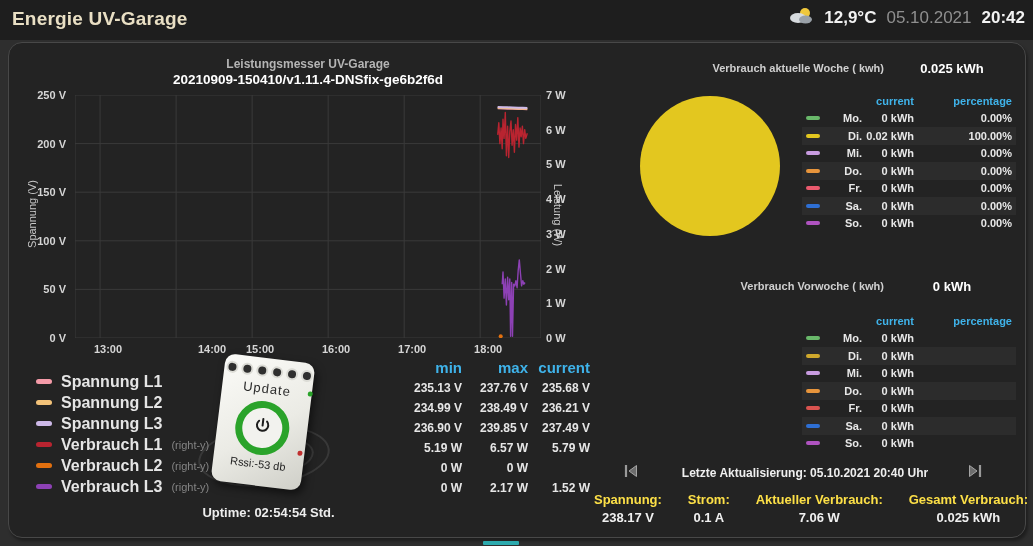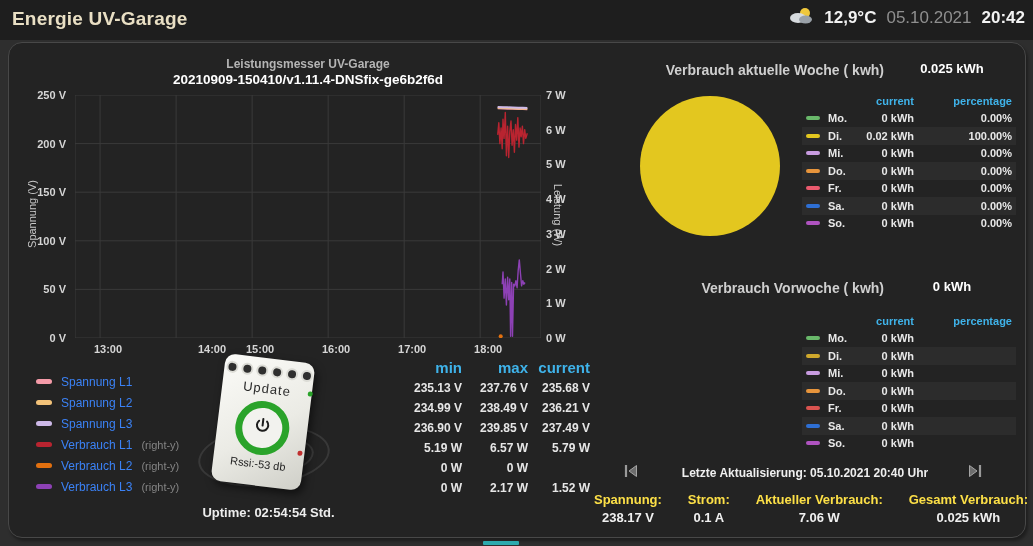--- a/index.html
+++ b/index.html
@@ -27,21 +27,21 @@
   .tick{position:absolute;font-size:11px;font-weight:bold;color:#d5d5d5;height:12px;line-height:12px;}
   #y-left-ticks{position:absolute;left:26px;top:95px;width:44px;height:243px;}
   #y-left-ticks .tick{right:4px;text-align:right;width:44px;}
   #y-right-ticks{position:absolute;left:546px;top:95px;width:40px;height:243px;}
   #x-ticks{position:absolute;left:75px;top:343px;width:466px;height:14px;}
   #x-ticks .tick{width:44px;text-align:right;}
   
   #legend{position:absolute;left:36px;top:371px;}
   .legend-row{display:flex;align-items:center;height:21px;gap:9px;cursor:pointer;}
   .swatch{width:16px;height:5px;border-radius:2.5px;flex:none;}
-  .legend-label{font-size:12px;font-weight:normal;color:#3b82f6;}
+  .legend-label{font-size:16px;font-weight:bold;color:#e5e5e5;}
   .legend-suffix{font-size:11px;color:#848484;}
   
   .device{position:absolute;left:196px;top:356px;width:140px;height:150px;}
   .swirl{position:absolute;border:2px solid rgba(180,180,180,.15);border-radius:50%;transform:rotate(-6deg);}
   .sw1{left:2px;top:70px;width:128px;height:56px;}
   .sw2{left:18px;top:80px;width:96px;height:38px;}
   .sw3{left:34px;top:89px;width:64px;height:22px;}
   .device-body{position:absolute;left:22px;top:2px;width:90px;height:128px;border-radius:10px;
       transform:rotate(7deg);background:linear-gradient(145deg,#fbfbf8 0%,#ebebe5 55%,#cfcfc8 100%);
       box-shadow:3px 4px 9px rgba(0,0,0,.55);}
@@ -54,28 +54,28 @@
   .led{position:absolute;width:5px;height:5px;border-radius:50%;}
   .led-green{right:-1px;top:28px;background:#2aa32a;}
   .led-red{right:2px;top:88px;background:#c03030;}
   .uptime{position:absolute;left:186px;top:505px;width:165px;text-align:center;
       font-size:13px;font-weight:bold;color:#ededed;}
   
   #stats-table{position:absolute;left:396px;top:358px;display:grid;grid-template-columns:68px 66px 62px;}
   #stats-table .cell{height:20px;line-height:20px;text-align:right;font-size:12px;font-weight:bold;color:#e6e6e6;padding-right:2px;}
   #stats-table .head{color:#3fb3ea;font-size:15px;}
   
-  .wk-title{position:absolute;left:612px;width:272px;text-align:right;font-size:14px;font-weight:bold;color:#cfcfcf;}
+  .wk-title{position:absolute;left:612px;width:272px;text-align:right;font-size:11px;font-weight:bold;color:#cfcfcf;}
   .wk-total{position:absolute;left:890px;width:124px;text-align:center;font-size:13px;font-weight:bold;color:#fff;}
   .pie{position:absolute;left:640px;top:96px;width:140px;height:140px;border-radius:50%;}
   .wk-table{position:absolute;left:802px;width:214px;}
   .wk-row{display:grid;grid-template-columns:22px 34px 48px 94px;column-gap:4px;align-items:center;height:17.5px;}
   .wk-row.zebra{background:#2c2c2c;}
   .wk-head{color:#3fb3ea;font-size:11px;font-weight:bold;text-align:right;}
-  .wk-day{font-size:11px;font-weight:bold;color:#e8e8e8;}
+  .wk-day{font-size:11px;font-weight:bold;color:#e8e8e8;text-align:right;}
   .wk-val{font-size:11px;font-weight:bold;color:#e8e8e8;text-align:right;}
   .wk-swatch{width:14px;height:4px;border-radius:2px;margin-left:4px;}
   
   .arrow-btn{position:absolute;top:463px;width:18px;height:16px;cursor:pointer;}
   .last-update{position:absolute;left:670px;top:466px;width:270px;text-align:center;
       font-size:12px;font-weight:bold;color:#efefef;}
   #footer-stats{position:absolute;left:594px;top:492px;width:434px;display:flex;justify-content:space-between;}
   .fstat{text-align:center;}
   .fstat .lab{font-size:13px;font-weight:bold;color:#fde047;}
   .fstat .val{font-size:13px;font-weight:bold;color:#f0f0f0;margin-top:3px;}

